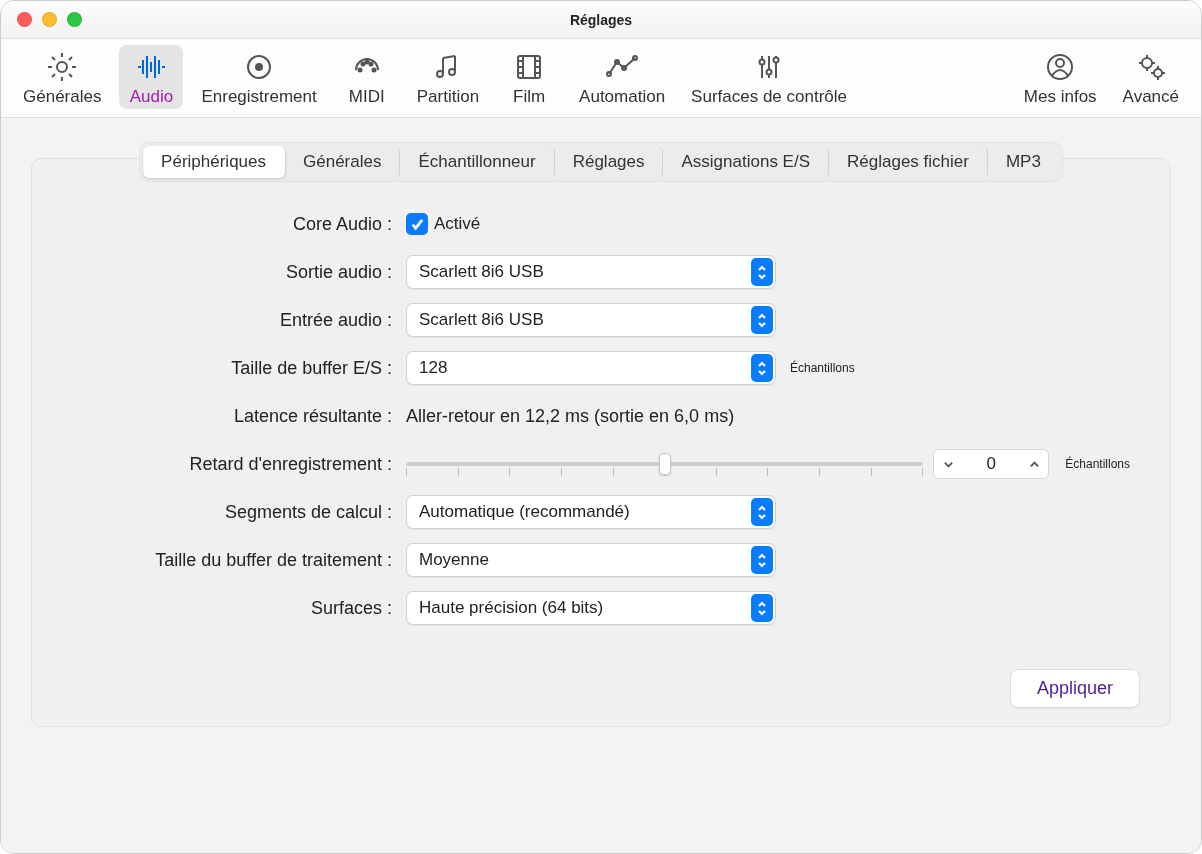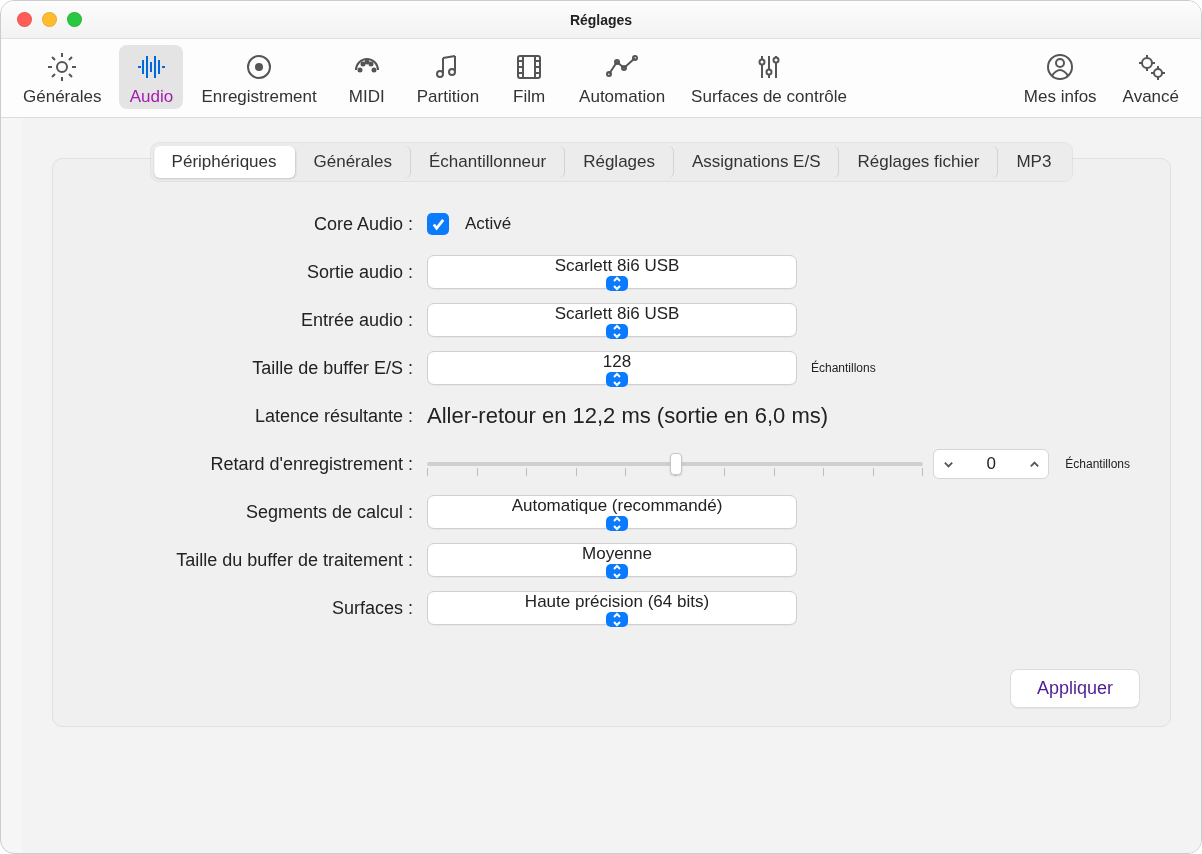--- a/index.html
+++ b/index.html
@@ -70,21 +70,20 @@
   .tool svg { width:34px;height:34px; fill:none; stroke:#555; stroke-width:2; }
   .tool.selected svg { stroke:#0068da; fill:none; }
   .tlabel { font-size:17px; color:#333; }
   .spacer { flex:1; }
   
   .content {
     flex:1;
     padding: 40px 30px 30px 30px;
     background:#f3f3f3;
     overflow:auto;
-    margin-left:21px;
   }
   .panel {
     background:#f0f0f0;
     border:1px solid #e0e0e0;
     border-radius:10px;
     padding: 0 0 18px 0;
     position:relative;
   }
   
   .subtabs {
@@ -126,33 +125,32 @@
     margin-bottom:14px;
     min-height:34px;
   }
   .rlabel { text-align:right; font-size:18px; }
   .popup {
     display:flex;align-items:center;justify-content:space-between;
     background:#fff;border:1px solid #d0d0d0;border-radius:7px;
     height:34px;padding:0 2px 0 12px;
     font-size:17px;
     box-shadow:0 1px 1px rgba(0,0,0,0.04);
-    flex-direction:column;
   }
   .popup .seg {
     width:22px;height:28px;
     background:#0a7bff;border-radius:5px;
     display:flex;flex-direction:column;align-items:center;justify-content:center;
     gap:1px;
   }
   .popup .seg svg{width:10px;height:7px;stroke:#fff;stroke-width:2;fill:none}
   .suffix { font-size:12px; }
-  .static { font-size:22px; }
+  .static { font-size:18px; }
   .checkbox {
-    display:flex;align-items:center;gap:16px;
+    display:flex;align-items:center;gap:6px;
   }
   .cb {
     width:22px;height:22px;border-radius:5px;background:#0a7bff;
     display:flex;align-items:center;justify-content:center;
   }
   .cb svg{width:15px;height:15px;stroke:#fff;stroke-width:3;fill:none}
   
   .slidewrap{
     display:flex;align-items:center;flex:1;gap:0;
   }

